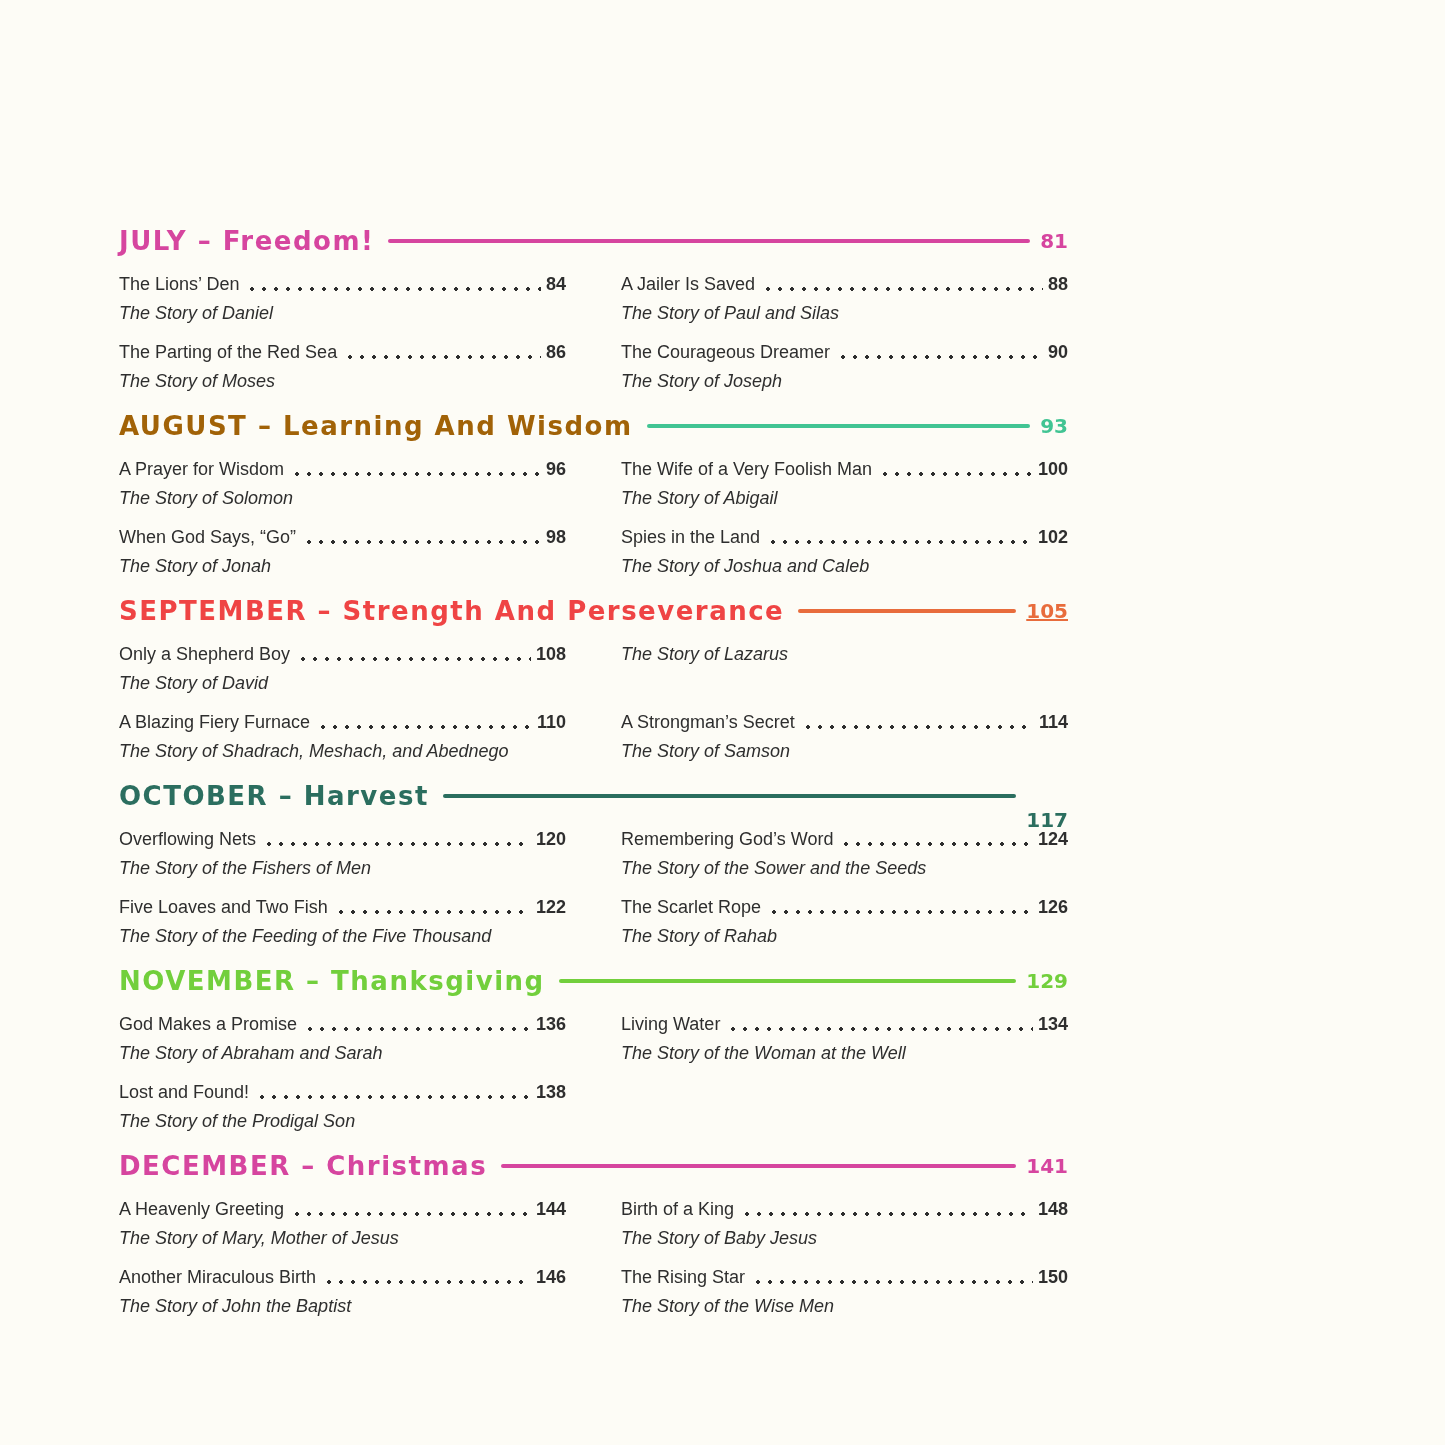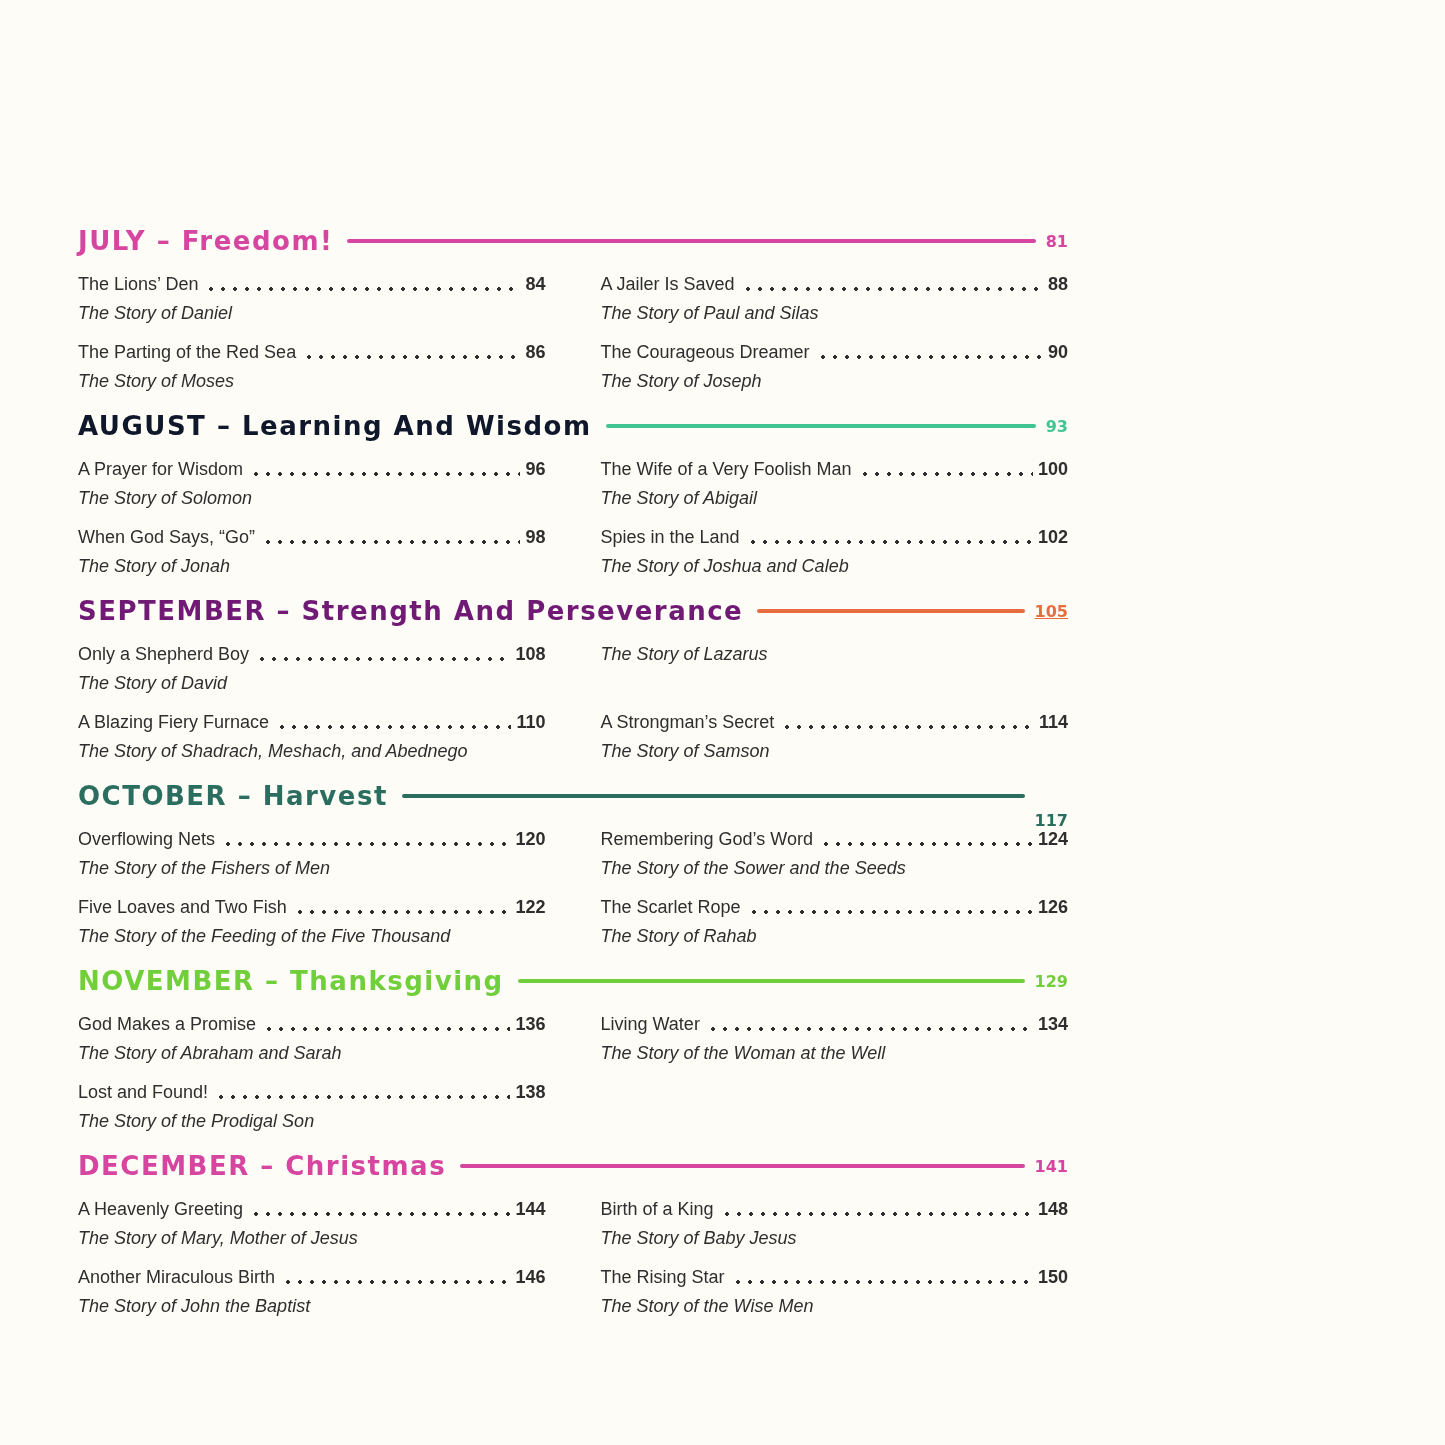--- a/index.html
+++ b/index.html
@@ -9,42 +9,42 @@
     background: #fdfcf6;
     font-family: "Liberation Sans", sans-serif;
     color: #2e2e2e;
     overflow: hidden;
     box-sizing: border-box;
   }
   .page {
     box-sizing: border-box;
     width: 1211px;
     height: 1445px;
-    padding: 224px 143px 0 78px;
+    padding: 224px 143px 0 119px;
   }
   .section { margin-bottom: 13px; }
   .section-header {
     display: flex;
     align-items: center;
     height: 34px;
     margin-bottom: 12px;
     font-family: "DejaVu Sans", sans-serif;
     font-weight: bold;
     font-size: 26px;
     letter-spacing: 1.5px;
     white-space: nowrap;
   }
   .section-rule {
     flex: 1;
     height: 4px;
     border-radius: 2px;
     margin: 0 10px 0 14px;
   }
   .section-page {
-    font-size: 16px;
+    font-size: 20px;
     letter-spacing: 0;
     text-align: right;
   }
   .entries {
     display: grid;
     grid-template-columns: 1fr 1fr;
     column-gap: 55px;
     row-gap: 10px;
   }
   .entry { line-height: 29px; font-size: 18px; }
@@ -103,21 +103,21 @@
             <span class="leader"></span>
             <span class="entry-page">90</span>
           </div>
         <div class="entry-subtitle">The Story of Joseph</div>
       </div>
     </div>
   </div>
 
   <div class="section">
     <div class="section-header">
-      <span style="color: #0f172a;">AUGUST – Learning And Wisdom</span>
+      <span style="color: #a16207;">AUGUST – Learning And Wisdom</span>
       <span class="section-rule" style="background: rgb(65, 196, 147);"></span>
       <span class="section-page" style="color: rgb(65, 196, 147);">93</span>
     </div>
     <div class="entries">
       <div class="entry">
         <div class="title-row">
             <span class="entry-title">A Prayer for Wisdom</span>
             <span class="leader"></span>
             <span class="entry-page">96</span>
           </div>
@@ -145,21 +145,21 @@
             <span class="leader"></span>
             <span class="entry-page">102</span>
           </div>
         <div class="entry-subtitle">The Story of Joshua and Caleb</div>
       </div>
     </div>
   </div>
 
   <div class="section">
     <div class="section-header">
-      <span style="color: #701a75;">SEPTEMBER – Strength And Perseverance</span>
+      <span style="color: #ef4444;">SEPTEMBER – Strength And Perseverance</span>
       <span class="section-rule" style="background: rgb(232, 108, 60);"></span>
       <span class="section-page" style="color: rgb(232, 108, 60); text-decoration: underline;">105</span>
     </div>
     <div class="entries">
       <div class="entry">
         <div class="title-row">
             <span class="entry-title">Only a Shepherd Boy</span>
             <span class="leader"></span>
             <span class="entry-page">108</span>
           </div>

